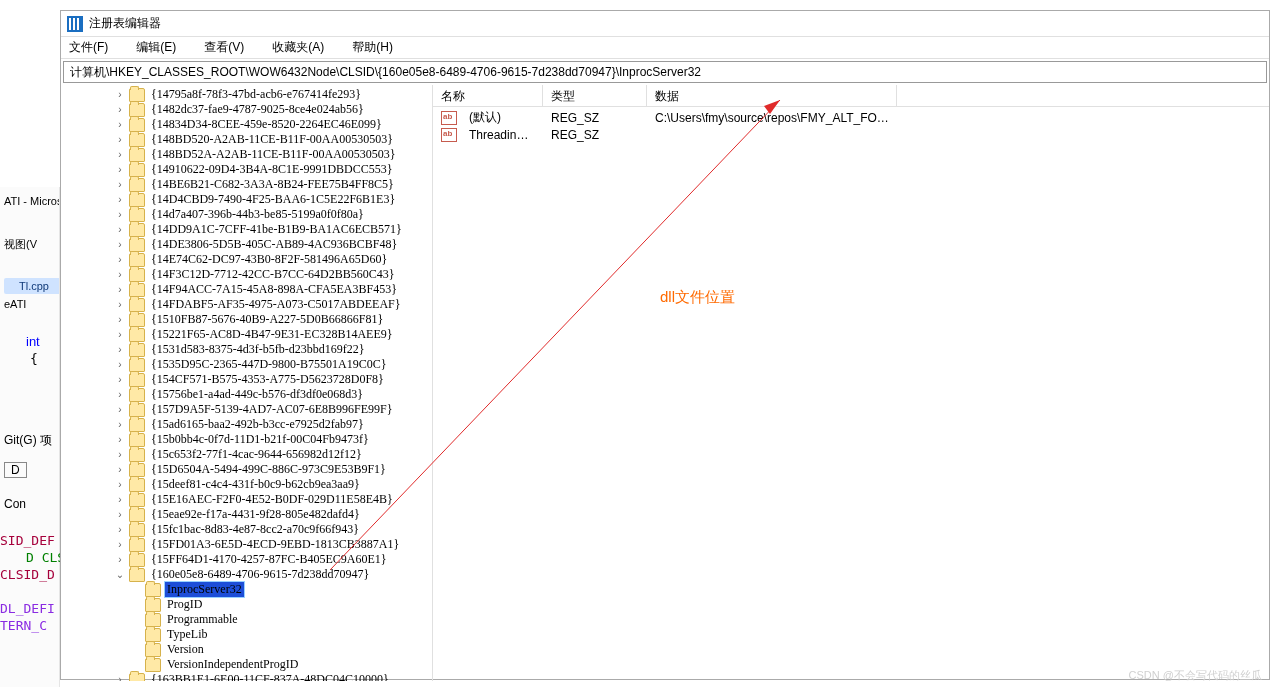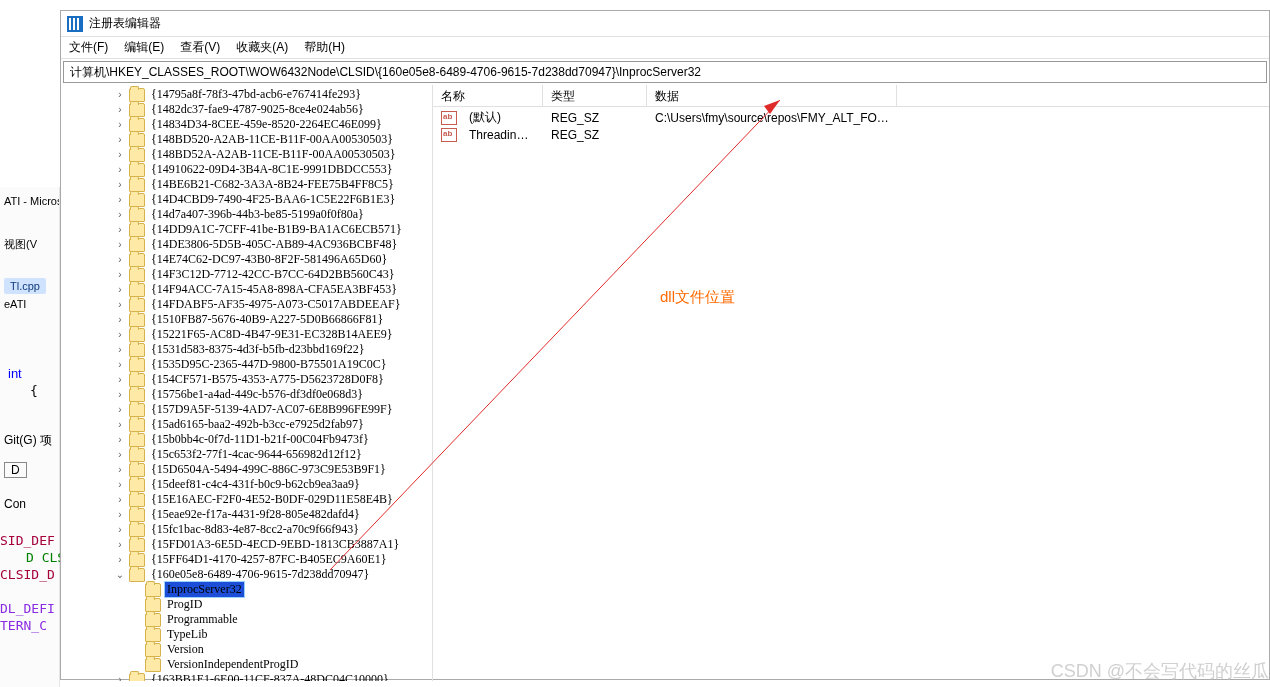--- a/index.html
+++ b/index.html
@@ -1,34 +1,34 @@
 <!DOCTYPE html>
 <html><head>
 <meta charset="utf-8">
 <style>
 * { box-sizing: border-box; font-family: "Microsoft YaHei", "Segoe UI", sans-serif; }
 body { margin: 0; font-size: 12px; color: #000; background: #fff; position: relative; width: 1270px; height: 687px; overflow: hidden; }
 
 .bg-editor { position: absolute; left: 0; top: 187px; width: 60px; height: 500px; background: #fbfbfb; border-right: 1px solid #e5e5e5; font-size: 11px; overflow: hidden; }
 .bg-top { position: absolute; left: 0; top: 430px; width: 60px; }
 .bg-item { padding: 2px 4px; white-space: nowrap; }
-.bg-tab { background: #cfe3ff; color: #103a7a; padding: 2px 6px; display: inline-block; border-radius: 2px; }
+.bg-tab { background: #cfe3ff; color: #103a7a; padding: 2px 15px; display: inline-block; border-radius: 2px; }
 .bg-code { font-family: Consolas, monospace; white-space: nowrap; font-size: 13px; margin-top: 2px; }
 .c-kw { color: #0000ff; }
 .c-def { color: #a6003b; }
 .c-cls { color: #008000; padding-left: 26px; }
 .c-ml { color: #8a2be2; }
 
 .regedit { position: absolute; left: 60px; top: 10px; width: 1210px; height: 670px; background: #fff; border: 1px solid #aaa; }
 
 .titlebar { height: 26px; border-bottom: 1px solid #e0e0e0; display: flex; align-items: center; padding: 0 6px; gap: 6px; }
 .app-icon { width: 16px; height: 16px; background: #1a6ec1; position: relative; }
 .app-icon::after { content:""; position:absolute; inset:2px; background: repeating-linear-gradient(90deg,#fff 0 2px,#1a6ec1 2px 4px); }
 
-.menubar { height: 22px; display: flex; align-items: center; padding: 0 4px; gap: 8px; border-bottom: 1px solid #e0e0e0; }
+.menubar { height: 22px; display: flex; align-items: center; padding: 0 4px; gap: 20px; border-bottom: 1px solid #e0e0e0; }
 .menubar span { padding: 2px 4px; cursor: default; }
 
 .addressbar { height: 22px; border: 1px solid #999; margin: 2px; padding: 2px 6px; display: flex; align-items: center; }
 
 .content { display: flex; height: calc(100% - 72px); }
 .tree { width: 372px; overflow-y: scroll; border-right: 1px solid #e0e0e0; padding-top: 2px; }
 .tree-row { display: flex; align-items: center; height: 15px; line-height: 15px; padding-left: 4px; white-space: nowrap; cursor: default; }
 .tree-row.selected .tlabel { background: #1d4ed8; outline: 1px solid #99d1ff; }
 .expander { width: 14px; height: 14px; display: inline-flex; align-items: center; justify-content: center; color: #666; font-size: 10px; cursor: pointer; }
 .folder { width: 16px; height: 14px; background: #ffe9a6; border: 1px solid #d6b24c; border-radius: 2px 2px 1px 1px; margin: 0 4px 0 2px; position: relative; flex-shrink:0; }
@@ -43,37 +43,37 @@
 .lv-row { display: flex; align-items: center; height: 17px; }
 .val-icon { width: 16px; height: 14px; margin: 0 4px 0 8px; background: #fff; border: 1px solid #c65b4e; position: relative; flex-shrink:0; }
 .val-icon::after { content:"ab"; font-size: 8px; color: #c65b4e; position:absolute; left:1px; top:0; font-weight: bold; }
 .lv-cell { padding: 0 8px; overflow: hidden; text-overflow: ellipsis; white-space: nowrap; }
 
 .annotation { position: absolute; color: #ff6a00; }
 .annotation-text { font-size: 15px; }
 .arrow-line { stroke: #e02a2a; stroke-width: 1; fill: none; }
 .arrow-head { fill: #e02a2a; }
 
-.watermark { position: absolute; right: 1px; bottom: 4px; color: #d0d0d0; font-size: 18px; margin-top: 31px; }
+.watermark { position: absolute; right: 8px; bottom: 4px; color: #d0d0d0; font-size: 11px; margin-top: 31px; }
 
 ::-webkit-scrollbar { width: 16px; }
 ::-webkit-scrollbar-track { background: #f0f0f0; }
 ::-webkit-scrollbar-thumb { background: #c2c2c2; border: 1px solid #a0a0a0; }
 </style>
 </head>
 <body>
 
 <div class="bg-editor">
   <div class="bg-item" style="margin-top:6px">ATI - Micros</div>
   <div class="bg-item" style="margin-top:26px">视图(V</div>
   <div class="bg-item" style="margin-top:22px">
     <span class="bg-tab">Tl.cpp</span>
   </div>
   <div class="bg-item">eATI</div>
-  <div class="bg-code" style="margin-top:54px;padding-left:8px">
+  <div class="bg-code" style="margin-top:22px;padding-left:26px">
     <span class="c-kw">int</span>
   </div>
   <div class="bg-code" style="padding-left:30px">{</div>
 </div>
 <div class="bg-top">
   <div class="bg-item"><span>Git(G)</span>  <span>项</span></div>
   <div class="bg-item" style="margin-top:10px"><span style="border:1px solid #888;padding:0 6px">D</span></div>
   <div class="bg-item" style="margin-top:16px">Con</div>
   <div class="bg-code c-def" style="margin-top:20px">SID_DEF</div>
   <div class="bg-code c-cls">D CLSID</div>

